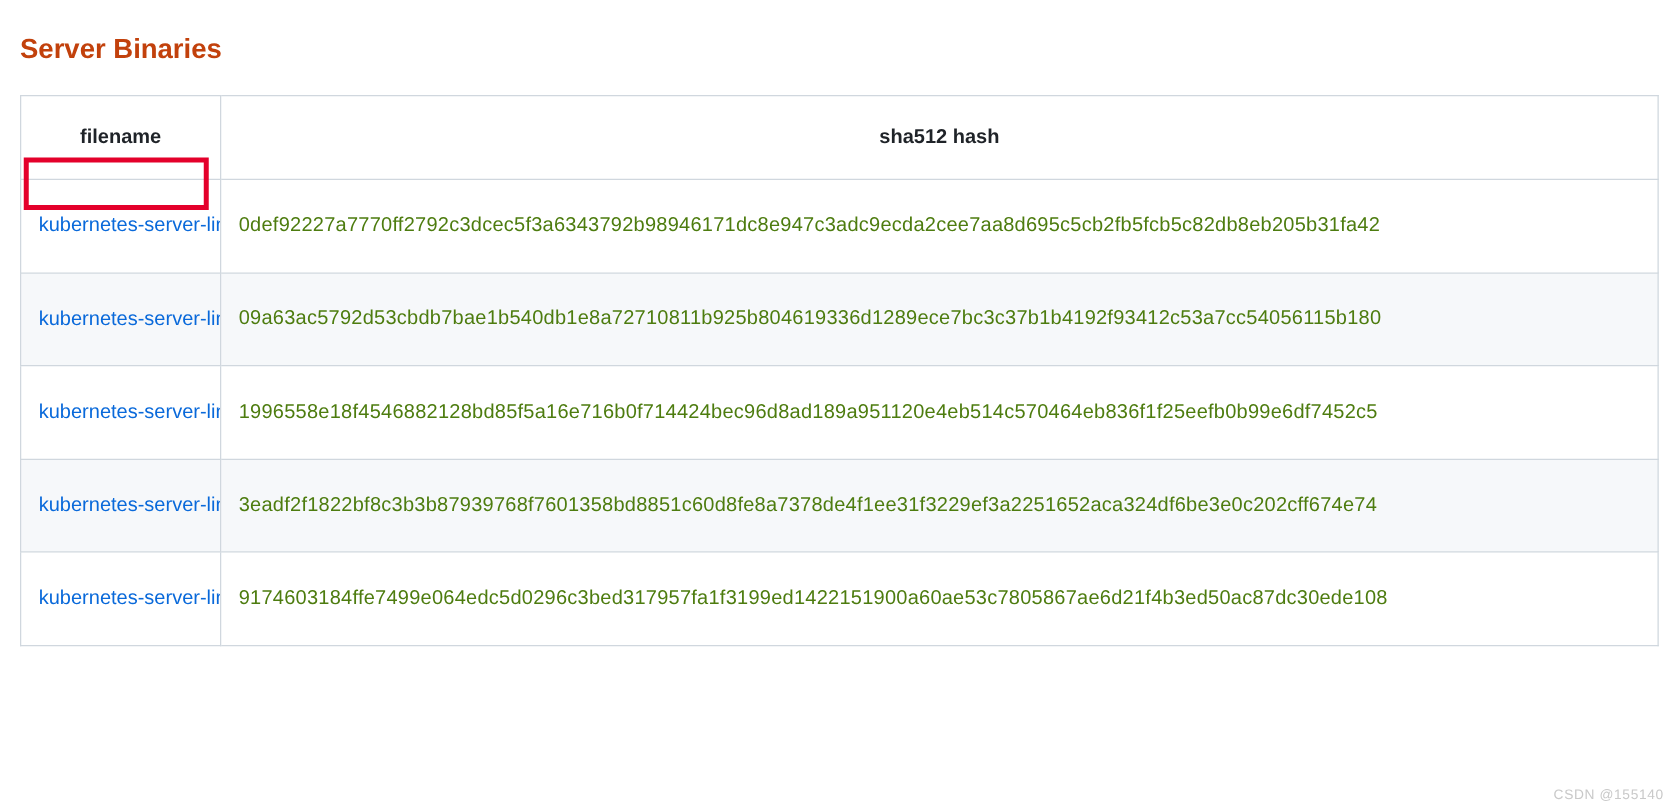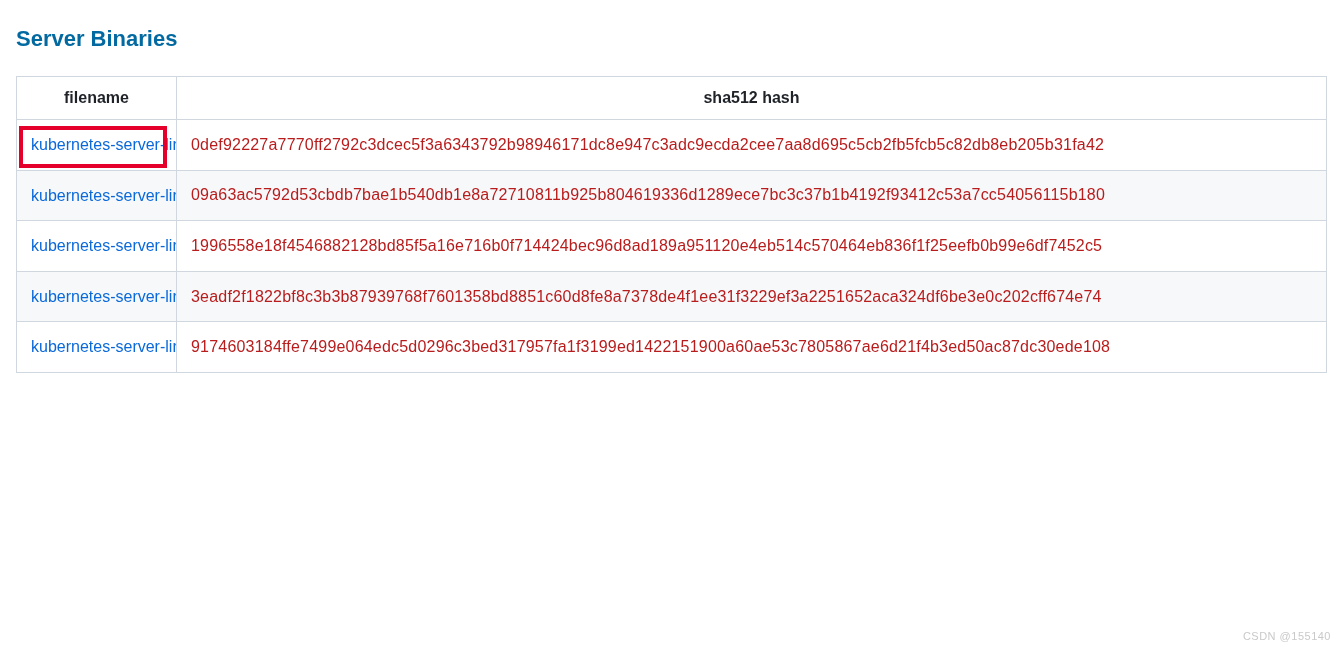--- a/index.html
+++ b/index.html
@@ -9,32 +9,32 @@
     font-family: -apple-system, BlinkMacSystemFont, "Segoe UI", Helvetica, Arial, sans-serif;
     color: #24292f;
     background: #fff;
     width: 1343px;
     overflow: hidden;
   }
   h2.section-title {
     font-size: 22px;
     font-weight: 600;
     margin: 10px 0 24px 0;
-    color: #0369a1;
+    color: #c2410c;
   }
   table.binaries {
     border-collapse: collapse;
     width: 100%;
     table-layout: fixed;
     font-size: 16px;
   }
   table.binaries th,
   table.binaries td {
     border: 1px solid #d0d7de;
-    padding: 12px 14px;
+    padding: 24px 14px;
     text-align: left;
     vertical-align: middle;
     overflow: hidden;
     white-space: nowrap;
   }
   table.binaries th {
     background: #ffffff;
     font-weight: 600;
     text-align: center;
     color: #1f2328;
@@ -47,21 +47,21 @@
     word-break: break-word;
     line-height: 1.6;
   }
   a.file-link {
     color: #0969da;
     text-decoration: none;
   }
   td.hash-cell {
     font-family: -apple-system, BlinkMacSystemFont, "Segoe UI", Helvetica, Arial, sans-serif;
     font-size: 16px;
-    color: #b91c1c;
+    color: #4d7c0f;
     letter-spacing: 0.2px;
   }
   .highlight-box {
     position: absolute;
     border: 4px solid #e4002b;
     pointer-events: none;
   }
   .watermark {
     position: fixed;
     right: 12px;

